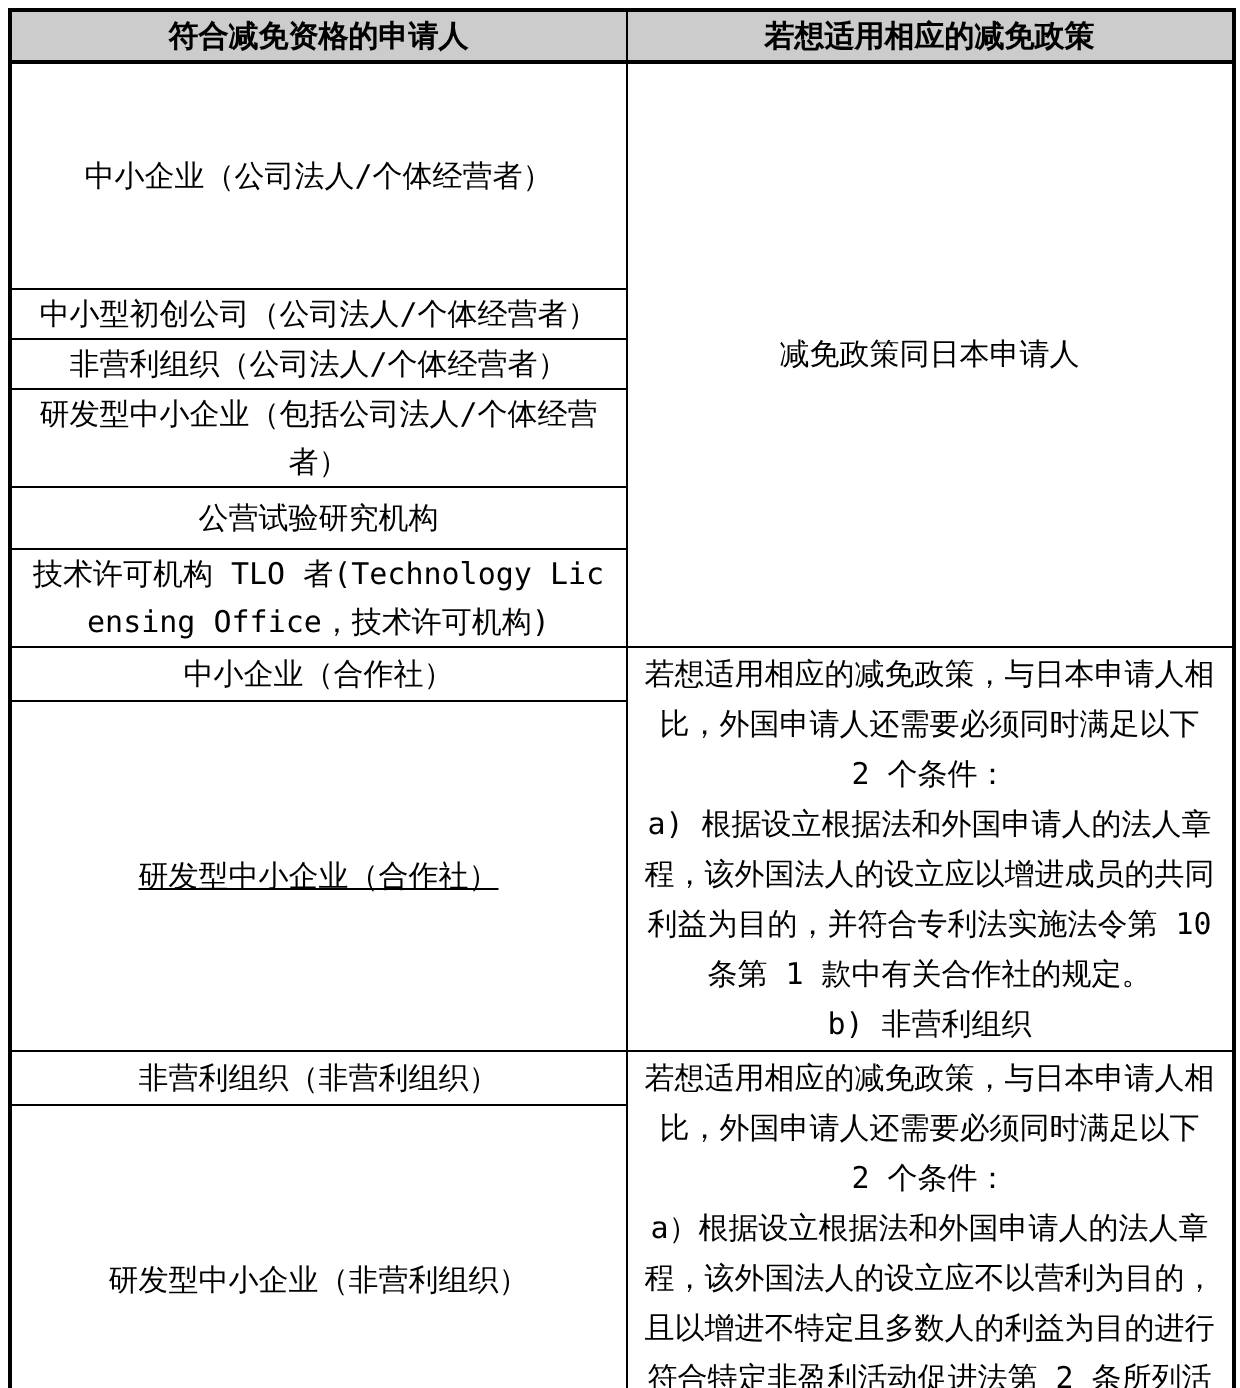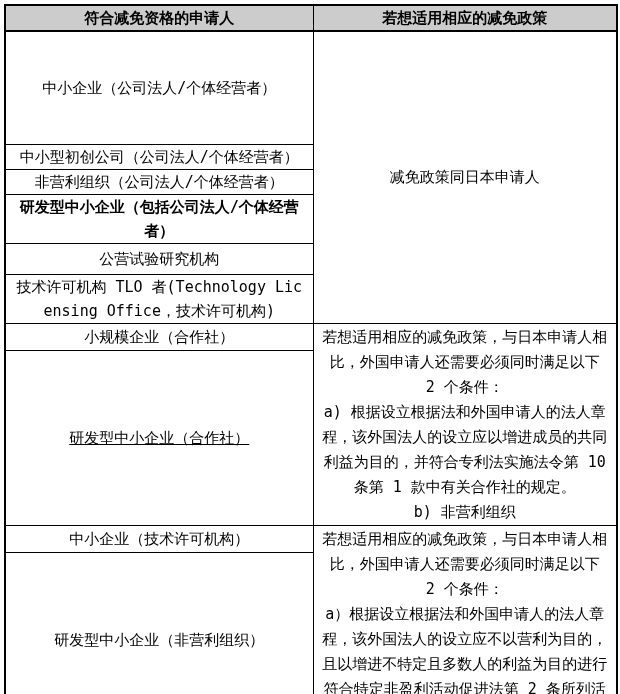--- a/index.html
+++ b/index.html
@@ -44,21 +44,21 @@
   td.merged-top {
     vertical-align: top;
     line-height: 25px;
     padding-top: 1px;
   }
   td p { margin: 0; }
   tr.hr  { height: 16px; }
   tr.r1  { height: 113px; }
   tr.r2  { height: 25px; }
   tr.r3  { height: 25px; }
-  tr.r4  { height: 49px; font-weight: bold; }
+  tr.r4  { height: 49px; }
   tr.r5  { height: 31px; }
   tr.r6  { height: 45px; }
   tr.r7  { height: 24px; }
   tr.r8  { height: 161px; text-decoration: underline; }
   tr.r9  { height: 25px; }
   tr.r10 { height: 159px; }
 </style>
 </head>
 <body>
 
@@ -89,33 +89,33 @@
       <td>研发型中小企业（包括公司法人/个体经营者）</td>
     </tr>
     <tr class="r5">
       <td>公营试验研究机构</td>
     </tr>
     <tr class="r6">
       <td>技术许可机构 TLO 者(Technology Licensing Office，技术许可机构)</td>
     </tr>
 
     <tr class="r7">
-      <td>小规模企业（合作社）</td>
+      <td>中小企业（合作社）</td>
       <td rowspan="2" class="merged-top">
         <p>若想适用相应的减免政策，与日本申请人相比，外国申请人还需要必须同时满足以下 2 个条件：</p>
         <p>a) 根据设立根据法和外国申请人的法人章程，该外国法人的设立应以增进成员的共同利益为目的，并符合专利法实施法令第 10 条第 1 款中有关合作社的规定。</p>
         <p>b) 非营利组织</p>
       </td>
     </tr>
     <tr class="r8">
       <td>研发型中小企业（合作社）</td>
     </tr>
 
     <tr class="r9">
-      <td>中小企业（技术许可机构）</td>
+      <td>非营利组织（非营利组织）</td>
       <td rowspan="2" class="merged-top">
         <p>若想适用相应的减免政策，与日本申请人相比，外国申请人还需要必须同时满足以下 2 个条件：</p>
         <p>a）根据设立根据法和外国申请人的法人章程，该外国法人的设立应不以营利为目的，且以增进不特定且多数人的利益为目的进行符合特定非盈利活动促进法第 2 条所列活动之一的有明文规定的活动。</p>
       </td>
     </tr>
     <tr class="r10">
       <td>研发型中小企业（非营利组织）</td>
     </tr>
   </tbody>
 </table>

